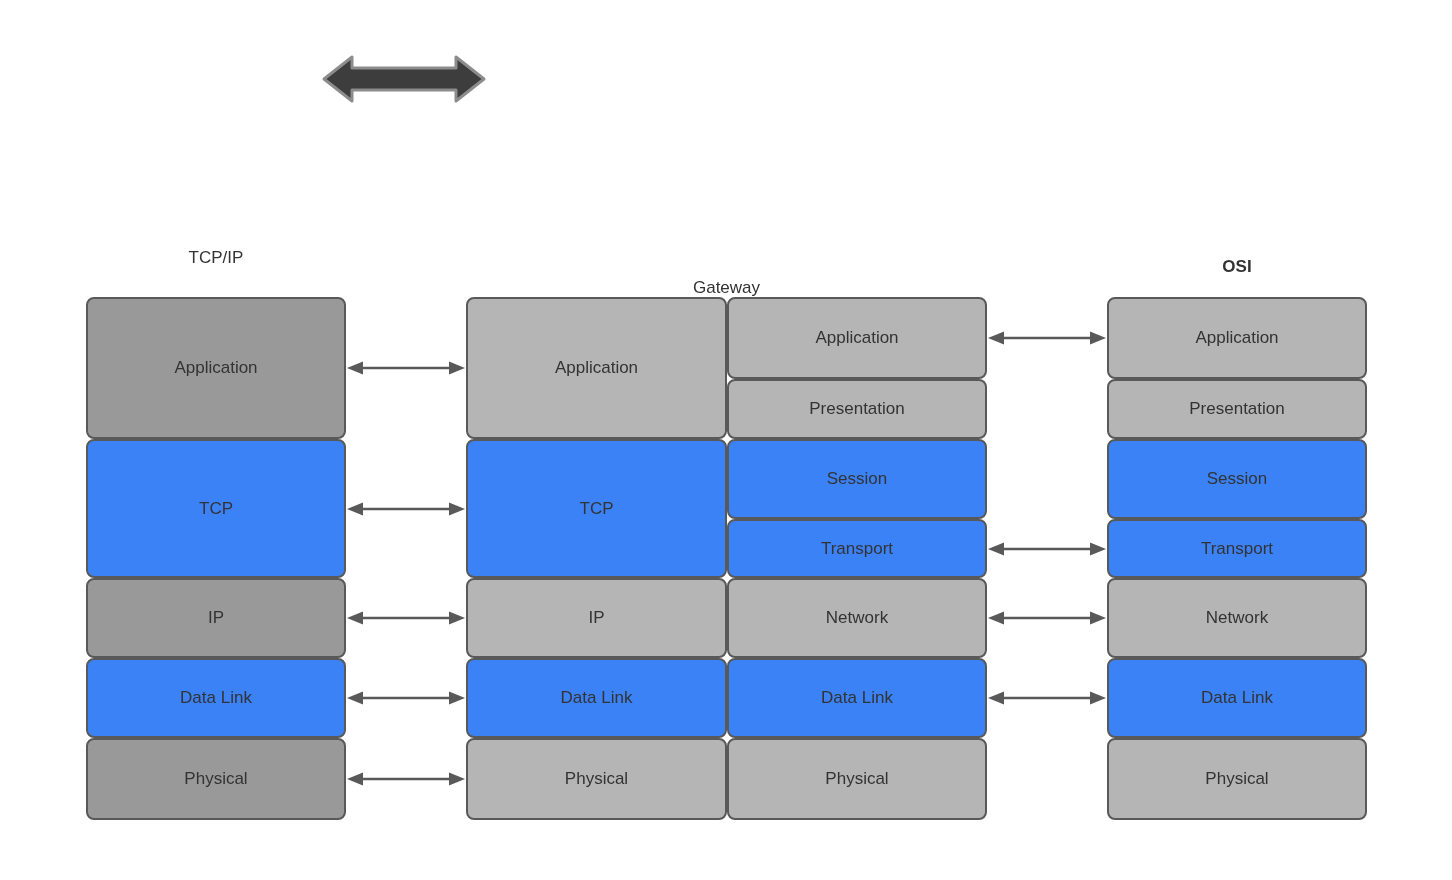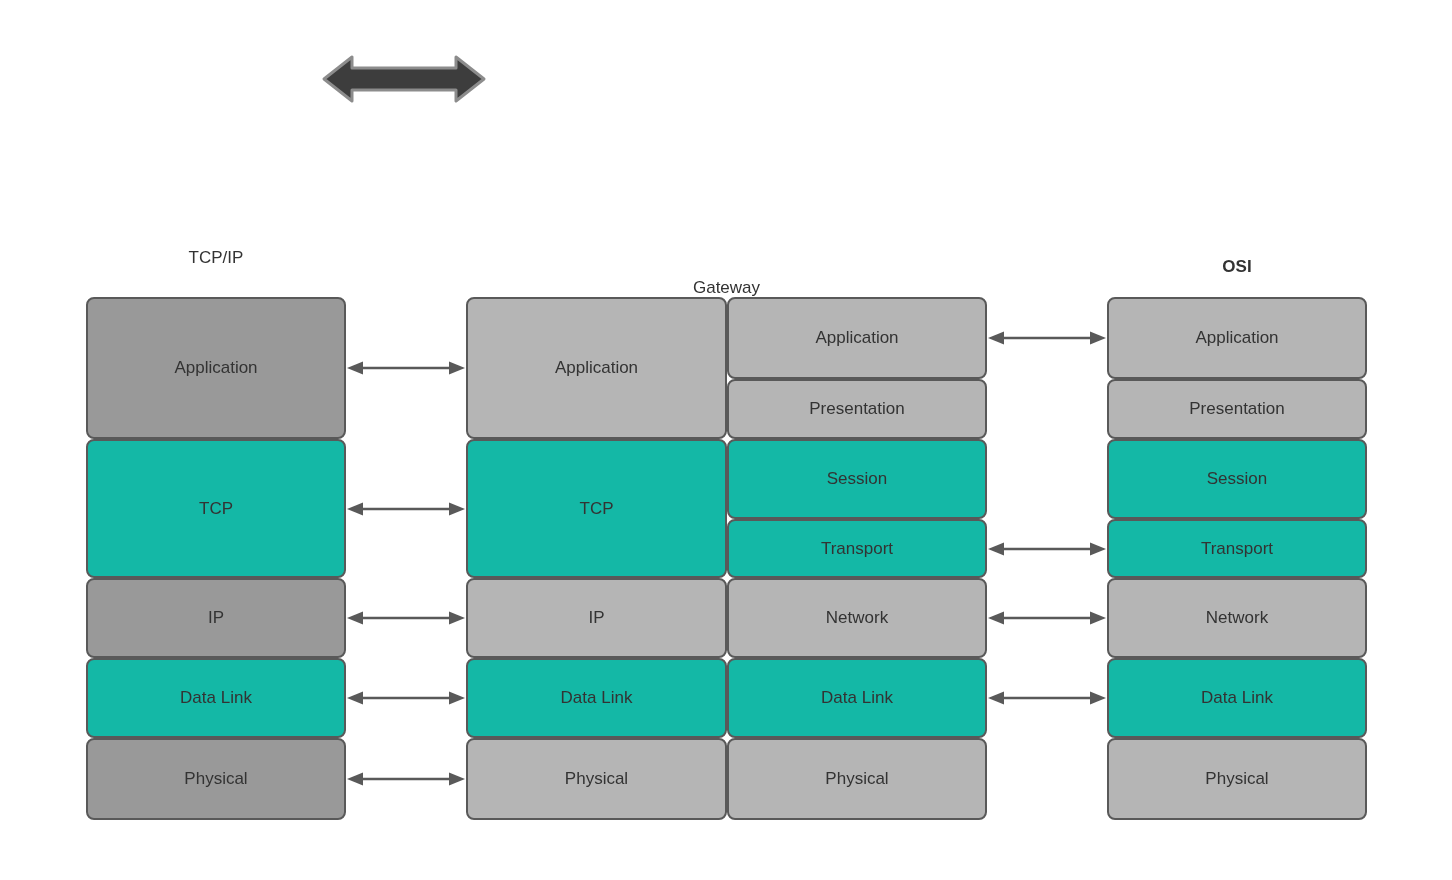--- a/index.html
+++ b/index.html
@@ -19,21 +19,21 @@
   .box{
     position:absolute;box-sizing:border-box;
     border:2.5px solid #595959;
     border-radius:8px;
     display:flex;align-items:center;justify-content:center;
     font-size:17px;color:#333333;
     text-align:center;
   }
   .fill-dark{background:#999999;}
   .fill-light{background:#b5b5b5;}
-  .fill-white{background:#14b8a6;}
+  .fill-white{background:#3b82f6;}
   .overlay{position:absolute;left:0;top:0;pointer-events:none;}
 </style>
 </head>
 <body>
 
 <div class="canvas">
 
   <div class="col-title" style="left:86px;top:247px;width:260px;">TCP/IP</div>
   <div class="col-title" style="left:466px;top:256px;width:521px;margin-top:21px;">Gateway</div>
   <div class="col-title" style="left:1107px;top:256px;width:260px;font-weight:bold;">OSI</div>

